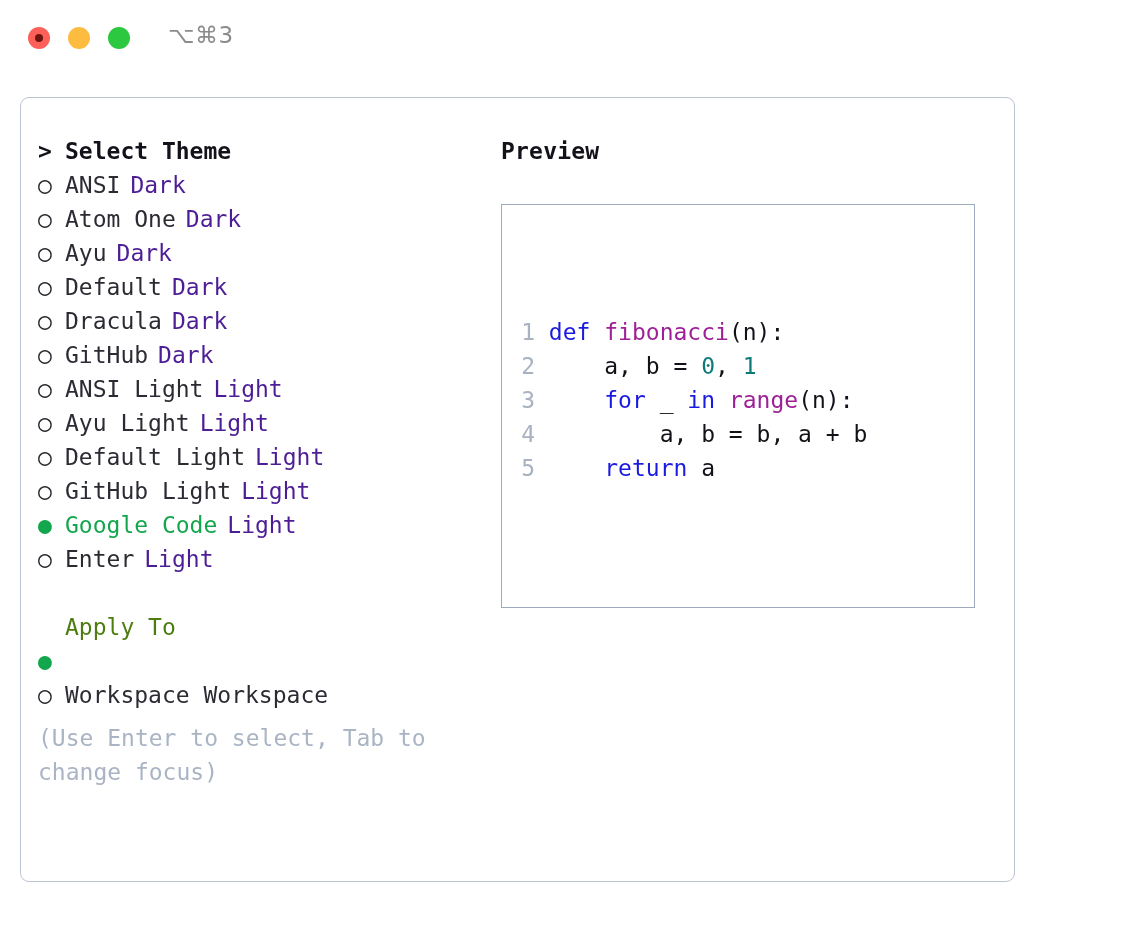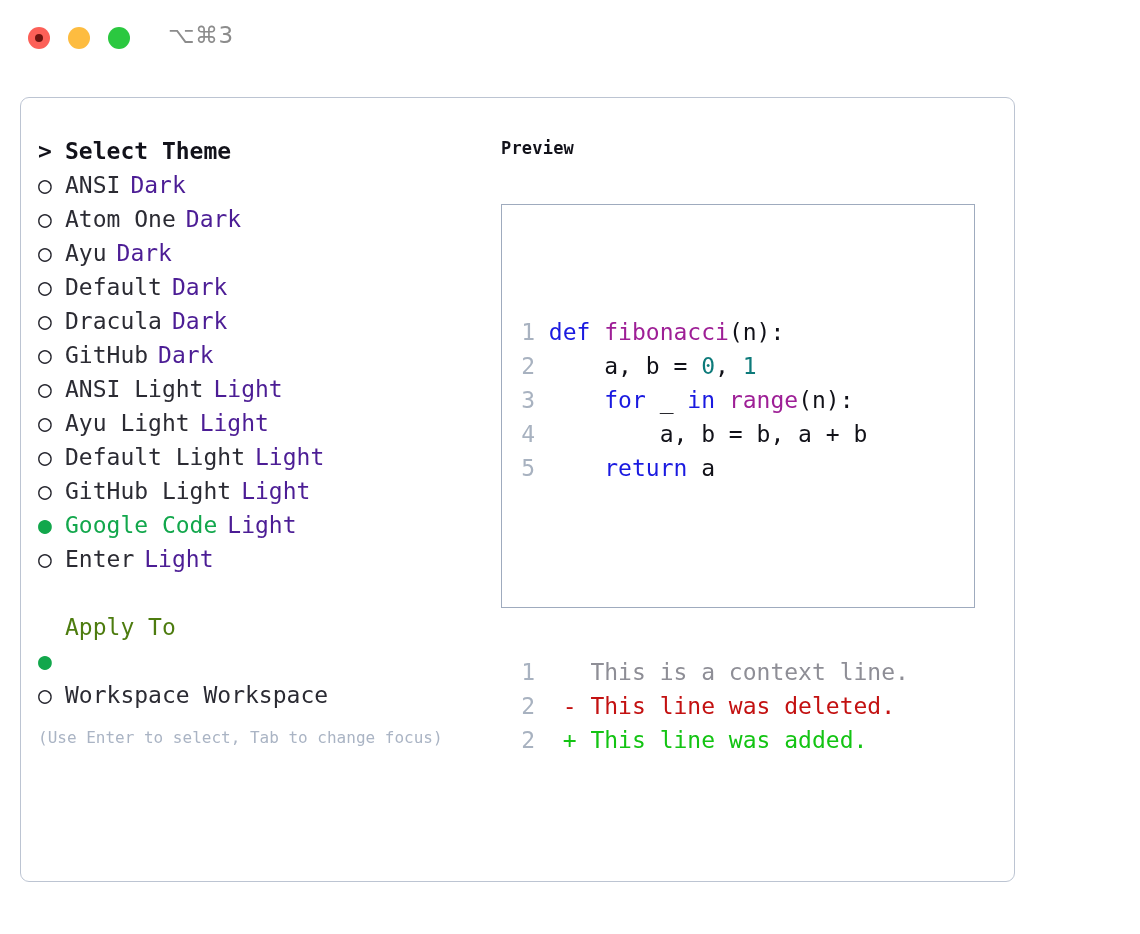--- a/index.html
+++ b/index.html
@@ -102,34 +102,34 @@
   .name   { color: #2b2b33; }
   .name.selected { color: #12a74c; }
   .cat    { color: #4c1d95; padding-left: 10px; }
   .spacer { height: 34px; }
 
   .hint {
     position: absolute;
     left: 17px;
     top: 623px;
     width: 410px;
-    font-size: 16px;
+    font-size: 23px;
     line-height: 34px;
     color: #aab4c4;
   }
 
   
   .right-col {
     position: absolute;
     left: 480px;
     top: 40px;
     width: 490px;
   }
   .preview-title {
-    font-size: 17px;
+    font-size: 23px;
     font-weight: bold;
     color: #12121a;
     letter-spacing: 0.2px;
   }
   .preview-box {
     position: absolute;
     left: 0px;
     top: 66px;
     width: 474px;
     height: 404px;
@@ -206,19 +206,18 @@
     </div>
 
     <div class="hint">(Use Enter to select, Tab to change focus)</div>
 
     <div class="right-col">
       <div class="preview-title">Preview</div>
       <div class="preview-box">
         <div class="code">
           <div id="code-lines"><div class="cline"><span class="ln">1</span> <span class="kw">def </span><span class="fn">fibonacci</span><span class="txt">(n):</span></div><div class="cline"><span class="ln">2</span> <span class="txt">    a, b = </span><span class="num">0</span><span class="txt">, </span><span class="num">1</span></div><div class="cline"><span class="ln">3</span> <span class="txt">    </span><span class="kw">for</span><span class="txt"> _ </span><span class="kw">in</span><span class="txt"> </span><span class="fn">range</span><span class="txt">(n):</span></div><div class="cline"><span class="ln">4</span> <span class="txt">        a, b = b, a + b</span></div><div class="cline"><span class="ln">5</span> <span class="txt">    </span><span class="kw">return</span><span class="txt"> a</span></div></div>
           <div class="blank"></div>
-          <div id="diff-lines"><div class="cline"><span class="ln">1</span> <span class="ctx">   This is a context line.</span></div><div class="cline"><span class="ln">2</span> <span class="del"> - This line was deleted.</span></div><div class="cline"><span class="ln">2</span> <span class="add"> + This line was added.</span></div></div>
         </div>
       </div>
     </div>
 
   </div>
 </div>
 
 </body></html>

